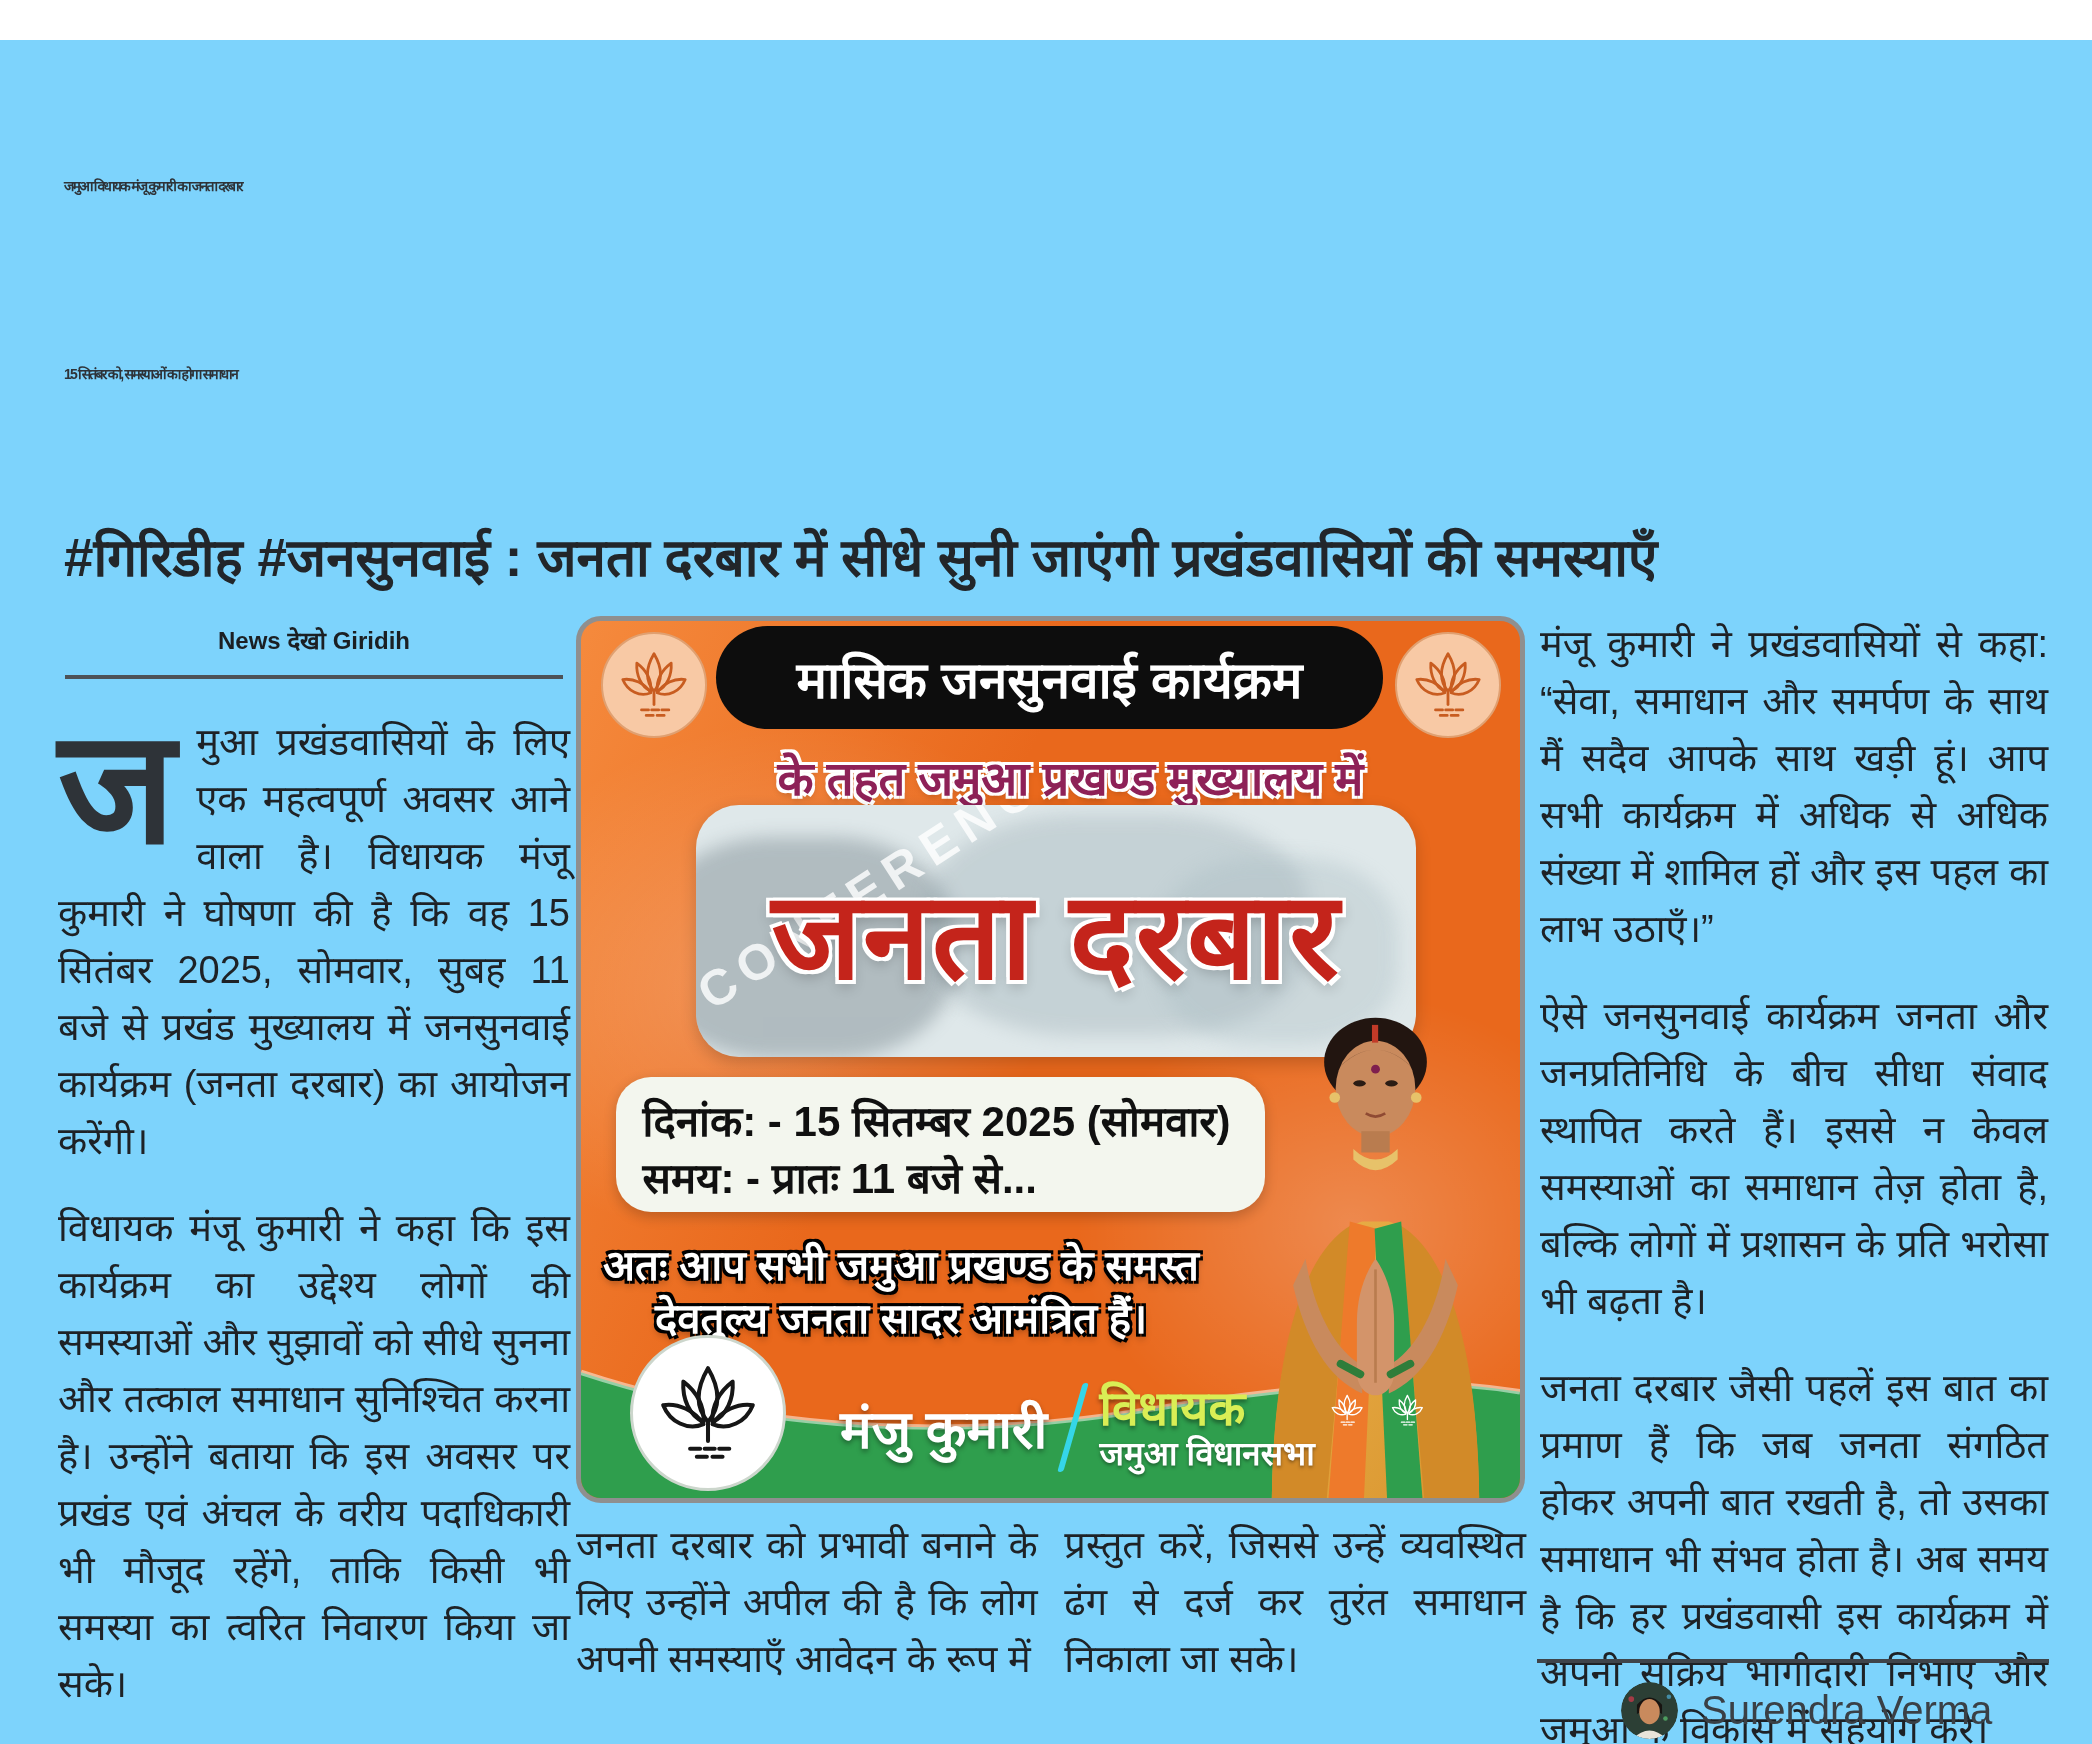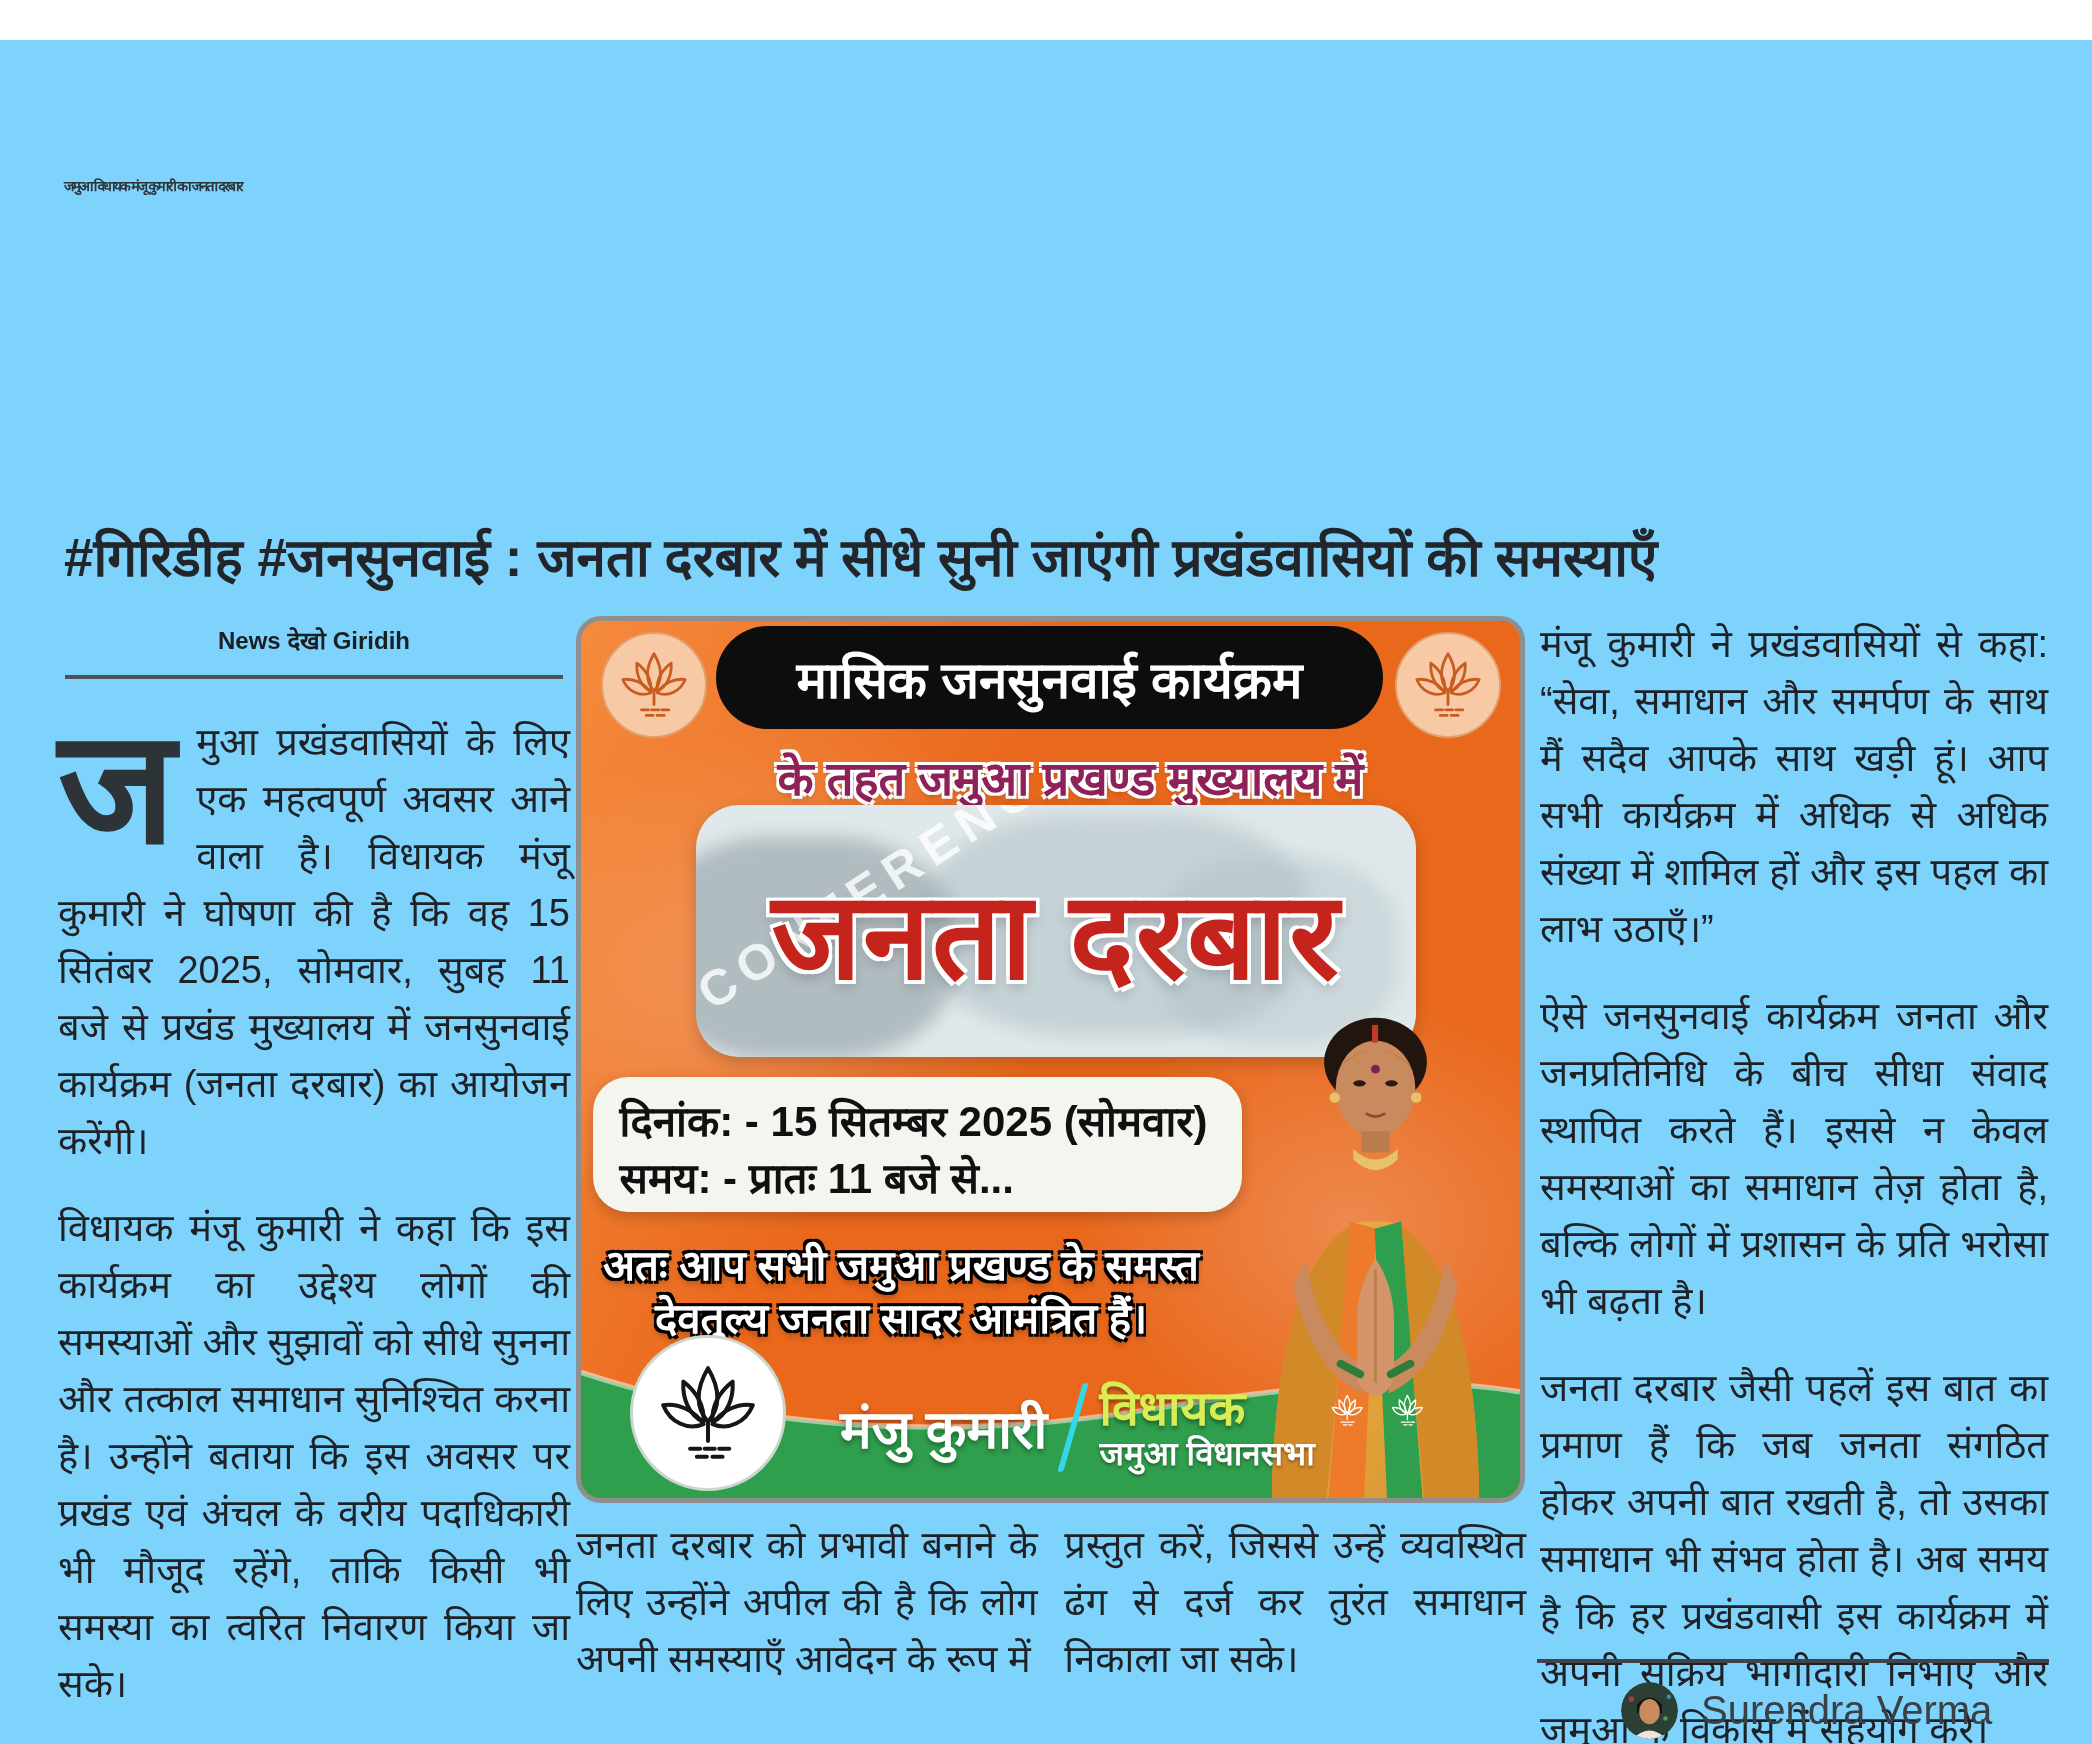--- a/index.html
+++ b/index.html
@@ -52,21 +52,21 @@
   .blob{position:absolute;border-radius:40%;filter:blur(8.9px);}
   .blob.b1{left:-44px;top:32px;width:301px;height:222px;background:#66757d;opacity:.38;}
   .blob.b2{left:231px;top:8.9px;width:381px;height:222px;background:#8da0a8;opacity:.30;}
   .blob.b3{right:17.7px;top:53px;width:239px;height:186px;background:#a8bbc1;opacity:.35;}
   .watermark{position:absolute;left:-8.9px;top:168px;transform:rotate(-33deg);transform-origin:left top;
              font-size:50px;font-weight:700;letter-spacing:8.9px;color:rgba(255,255,255,.8);white-space:nowrap;}
   .poster-title-wrap{position:absolute;left:0;right:0;top:50%;transform:translateY(-50%);text-align:center;}
   .poster-title-wrap .fit{font-size:121px;font-weight:800;color:var(--red,#c4241b);letter-spacing:1.8px;
      text-shadow:-3.5px -3.5px 0 #fff,3.5px -3.5px 0 #fff,-3.5px 3.5px 0 #fff,3.5px 3.5px 0 #fff,0 7px 14px rgba(0,0,0,.22);text-align:center;}
 
-  .date-panel{position:absolute;left:12px;top:456px;width:649px;height:135px;border-radius:35px;
+  .date-panel{position:absolute;left:35px;top:456px;width:649px;height:135px;border-radius:35px;
               background:var(--white-panel,#f3f6ee);box-shadow:0 4.4px 12.4px rgba(0,0,0,.2);
               padding:14px 26.6px;display:flex;flex-direction:column;justify-content:space-around;}
   .date-panel .fit{font-size:42px;font-weight:800;color:#101010;}
 
   .invite{position:absolute;left:14px;top:619px;width:612px;text-align:center;line-height:1.25;}
   .invite .fit{font-size:42px;font-weight:800;color:#ffffff;
      text-shadow:-2.7px -2.7px 0 #000,2.7px -2.7px 0 #000,-2.7px 2.7px 0 #000,2.7px 2.7px 0 #000,0 5.3px 7px rgba(0,0,0,.35);}
 
   .green-band{position:absolute;left:0;bottom:0;width:100%;height:177px;}
   .lotus-circle{position:absolute;left:49px;bottom:7px;width:156px;height:156px;border-radius:50%;
@@ -111,20 +111,23 @@
       <path d="M34 82 h9 M47 82 h9 M60 82 h9 M40 89 h9 M54 89 h9"></path>
     </g>
   </symbol>
 </svg>
 
 <div class="page">
 
   <div class="headline">
     <div class="hl-row">
         <span class="fit">जमुआ विधायक मंजू कुमारी का जनता दरबार</span>
+      </div>
+    <div class="hl-row">
+        <span class="fit">15 सितंबर को, समस्याओं का होगा समाधान</span>
       </div>
   </div>
 
   <div class="subheadline">
     <span class="fit">#गिरिडीह #जनसुनवाई : जनता दरबार में सीधे सुनी जाएंगी प्रखंडवासियों की समस्याएँ</span>
   </div>
 
   <div class="col left-col">
     <div class="byline">News देखो Giridih</div>
     <hr class="byline-rule">

